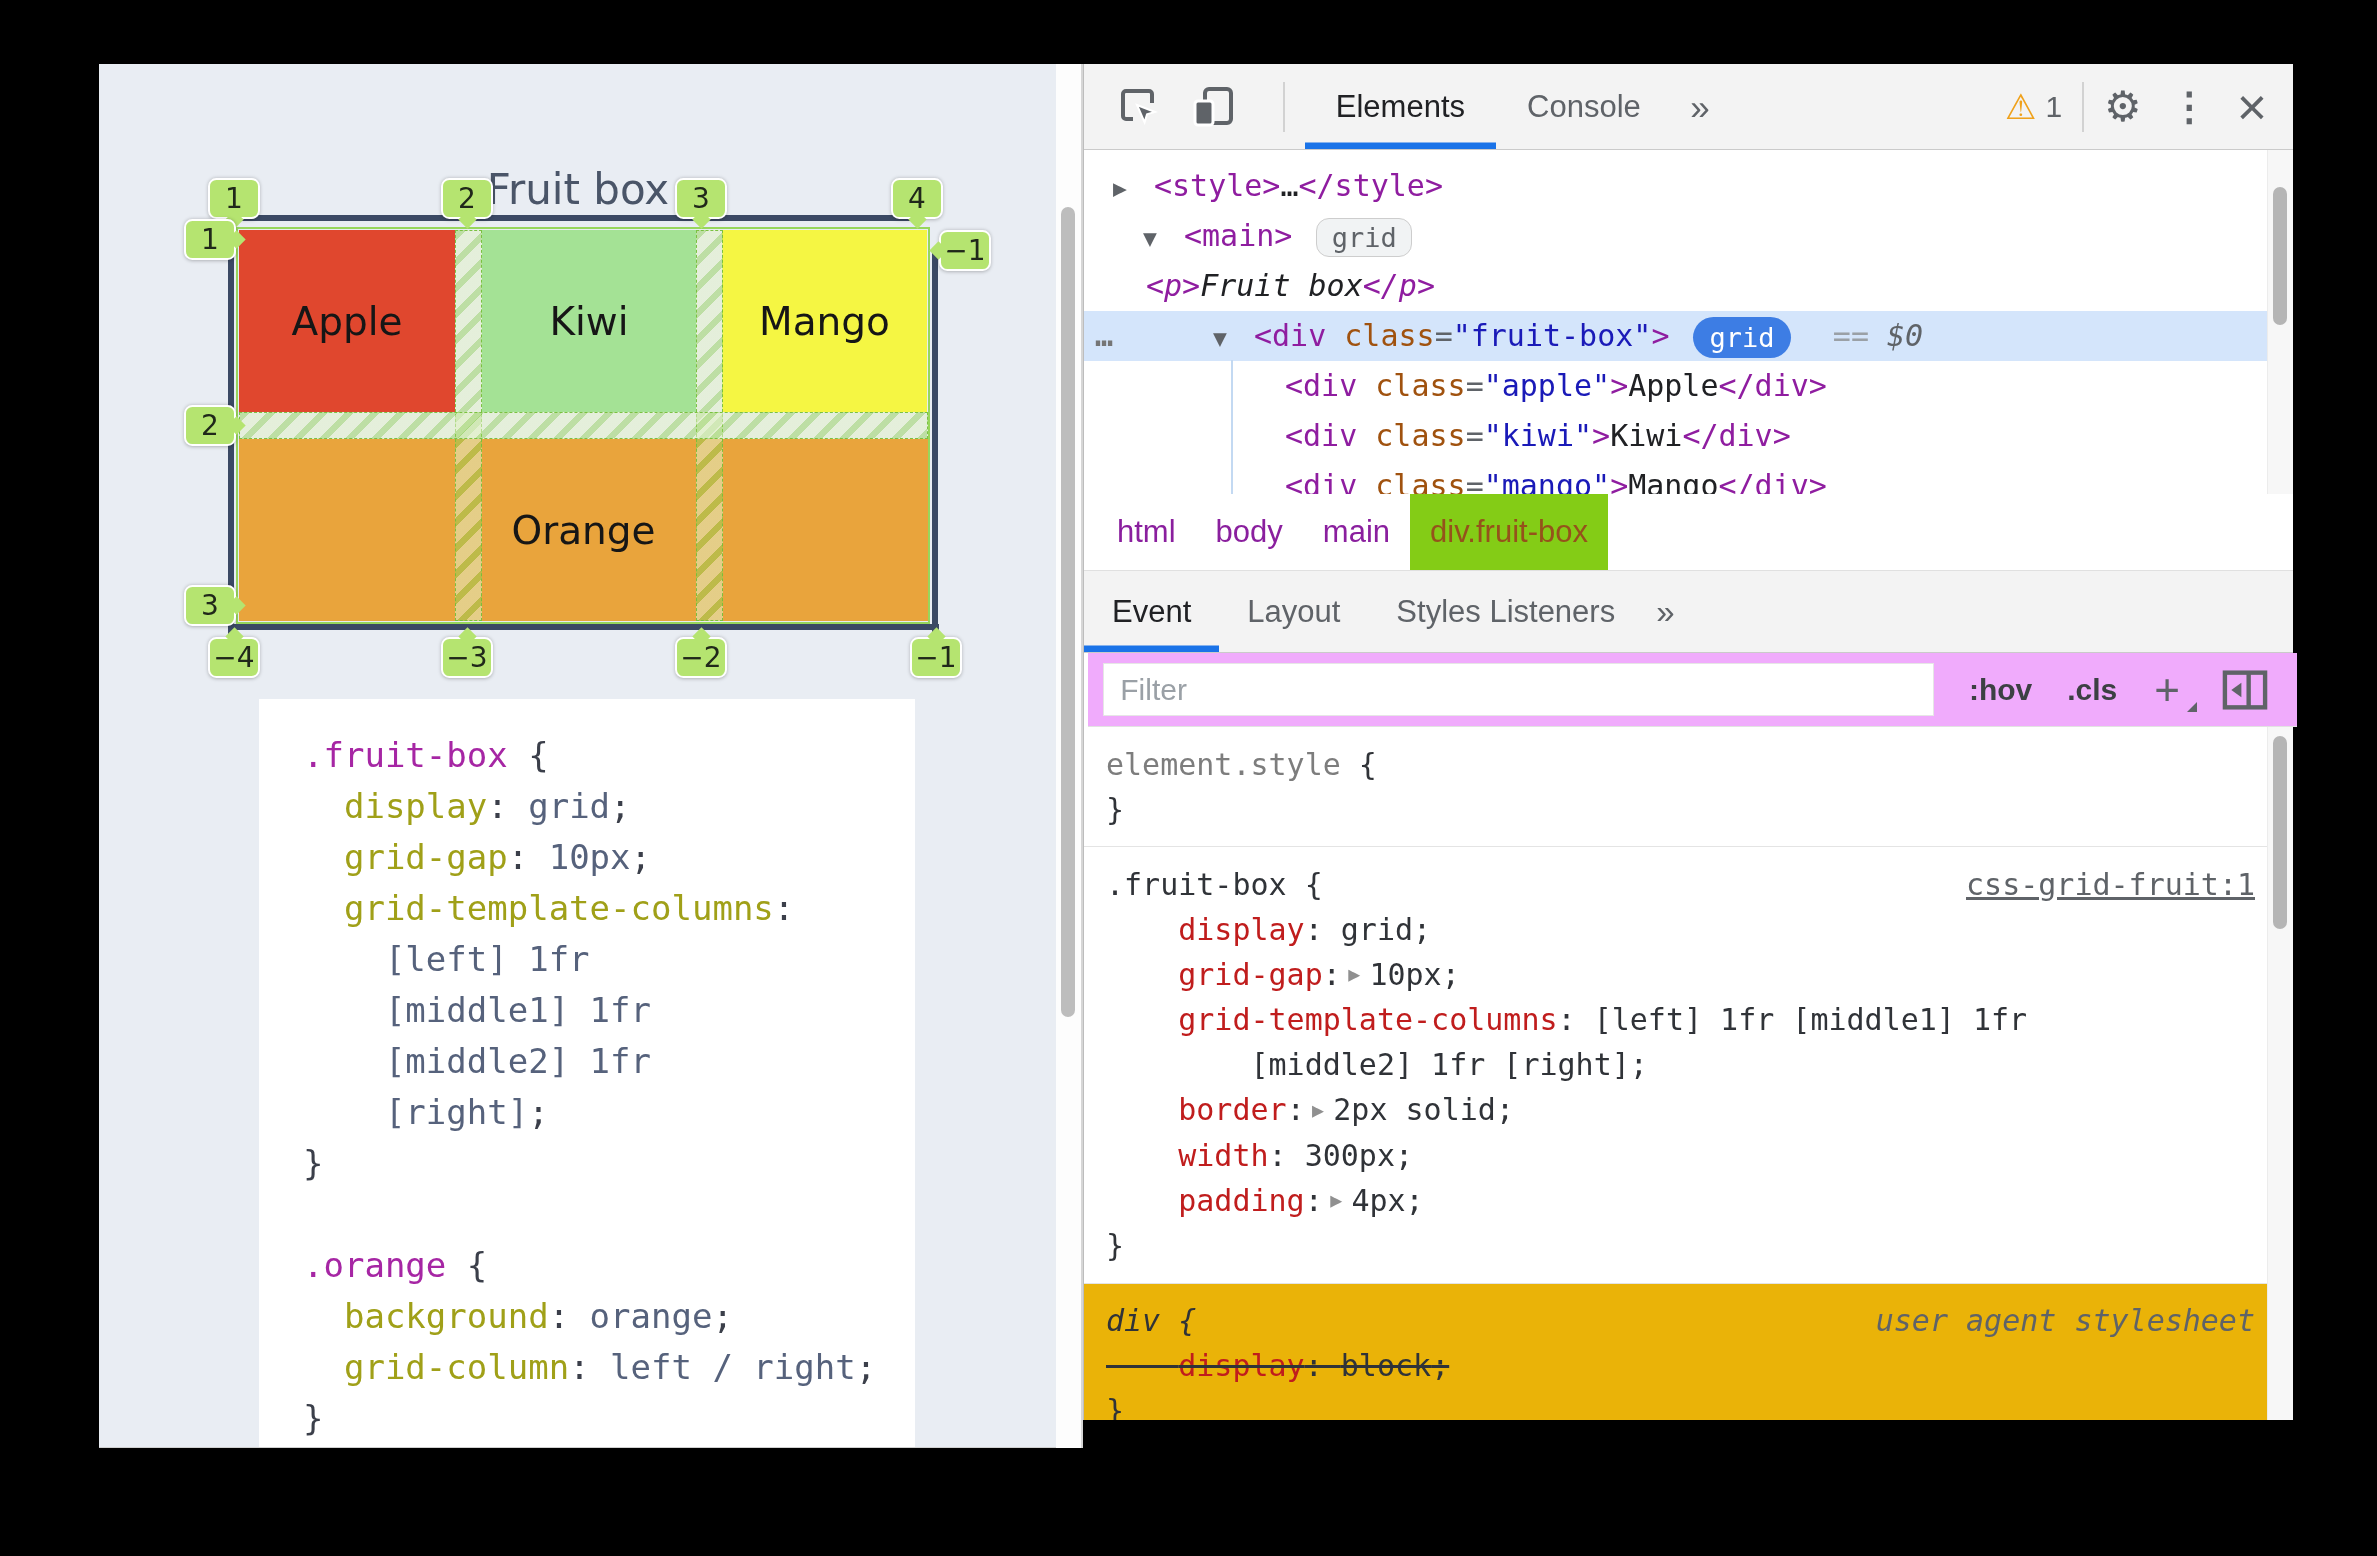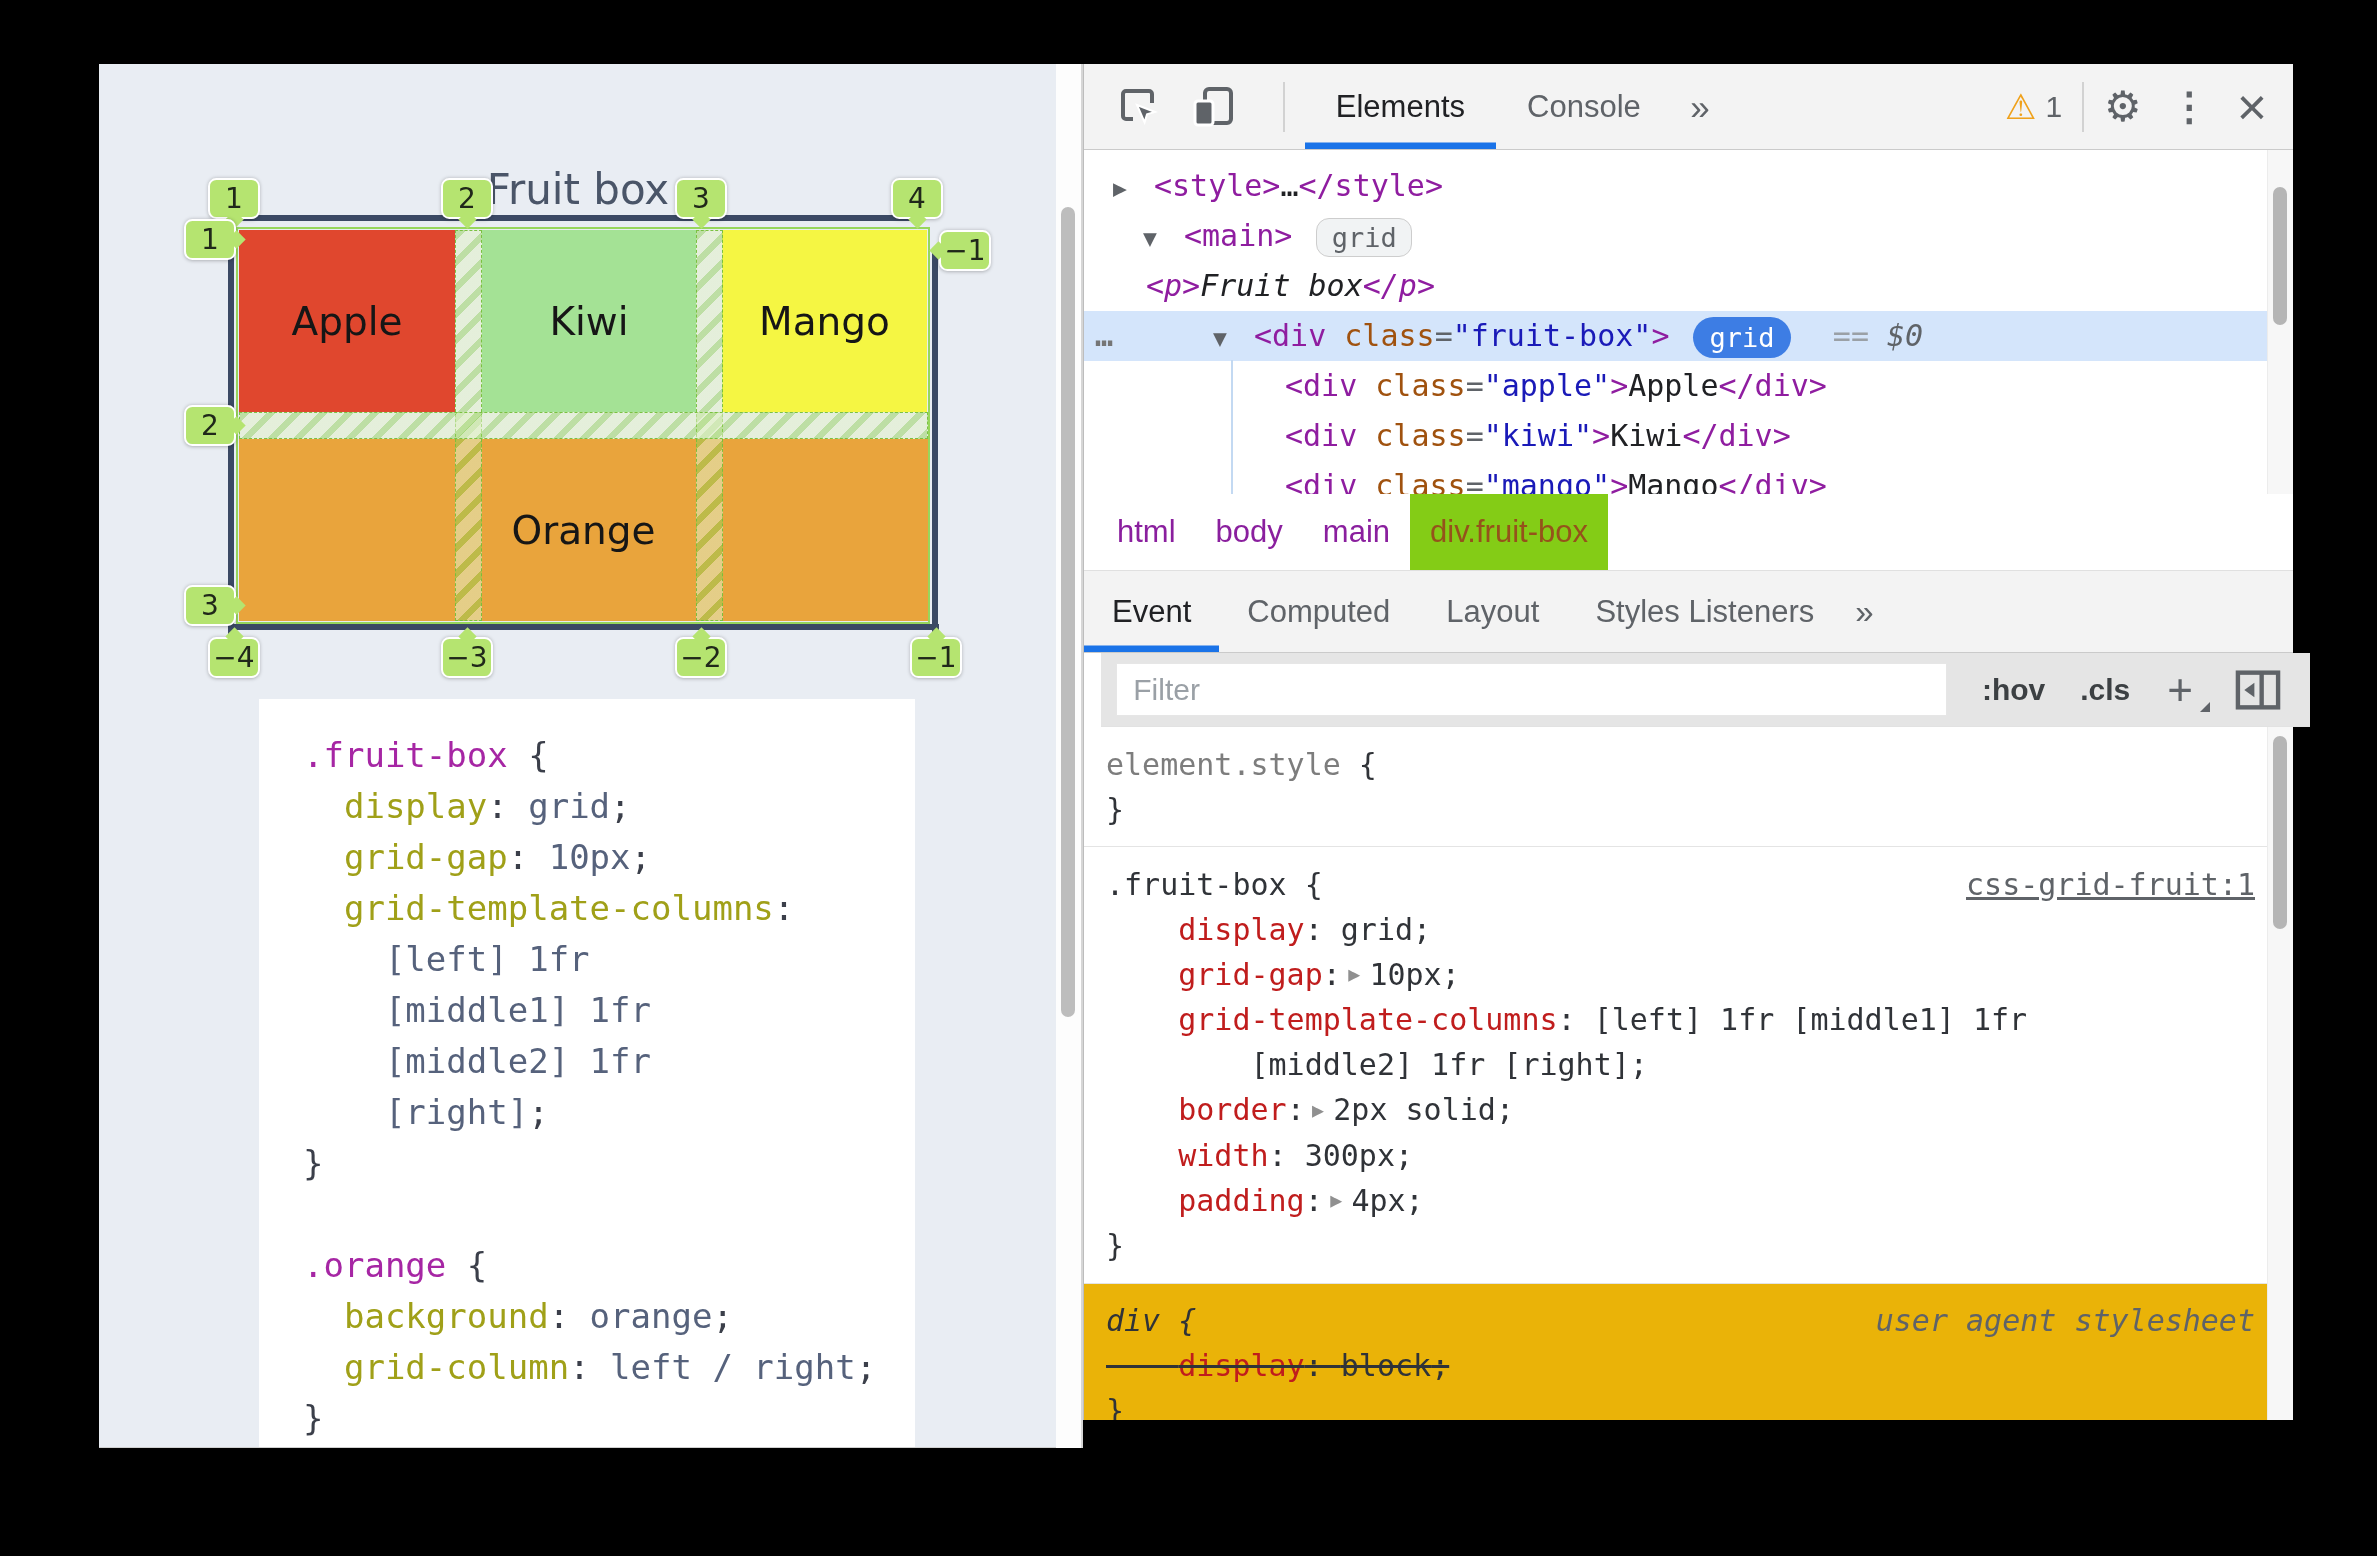--- a/index.html
+++ b/index.html
@@ -71,21 +71,21 @@
               align-items:flex-start;font-size:31px;box-sizing:border-box;padding-left:13px}
   .crumb{color:#8a1f9e;padding:0 20px;height:100%;display:flex;align-items:center}
   .crumb.sel{background:#84cc16;color:#95521b}
   
   .tabs{position:absolute;left:0;top:506px;width:100%;height:83px;background:#f3f3f3;border-top:1.8px solid #e0e0e0;
         border-bottom:1.8px solid #cacaca;display:flex;align-items:center;font-size:31px;color:#5f6368;box-sizing:border-box}
   .ptab{padding:0 28px;height:100%;display:flex;align-items:center}
   .ptab.active{color:#202124;box-shadow:inset 0 -6.4px 0 #1a73e8}
   .ptab-more{margin-left:13px;font-size:33px}
   
-  .filter-row{position:absolute;left:17px;top:589px;width:100%;height:74px;background:#e5e5e5;display:flex;
+  .filter-row{position:absolute;left:4px;top:589px;width:100%;height:74px;background:#f0abfc;display:flex;
               align-items:center;box-sizing:border-box;border-bottom:1.8px solid #e2e2e2}
   .filter-input{margin-left:14.7px;width:926px;height:53px;border:0.9px solid #e6e6e6;background:#fff;font-size:30px;
                 padding:0 16.6px;color:#333;box-sizing:border-box;font-family:inherit;outline:none}
   .filter-input::placeholder{color:#9aa0a6}
   .fctl{color:#3c4043;font-size:30px;margin-left:35px;font-weight:bold}
   .plusbtn{position:relative;font-size:44px;color:#5f6368;margin-left:37px;line-height:1}
   .plusbtn::after{content:"";position:absolute;right:-16.6px;bottom:0;width:0;height:0;
                   border-style:solid;border-width:0 0 10px 10px;border-color:transparent transparent #5f6368 transparent}
   .sidebar-toggle{margin-left:41px;margin-right:28px;flex:none}
   
@@ -212,21 +212,20 @@
 
   <div class="breadcrumb">
     <span class="crumb">html</span>
     <span class="crumb">body</span>
     <span class="crumb">main</span>
     <span class="crumb sel">div.fruit-box</span>
   </div>
 
   <div class="tabs">
     <div class="ptab active">Event</div>
-    <div class="ptab">Computed</div>
     <div class="ptab">Layout</div>
     <div class="ptab">Styles Listeners</div>
     <span class="ptab-more">»</span>
   </div>
 
   <div class="filter-row">
     <input class="filter-input" type="text" placeholder="Filter" style="">
     <span class="fctl">:hov</span>
     <span class="fctl">.cls</span>
     <span class="plusbtn">+</span>

